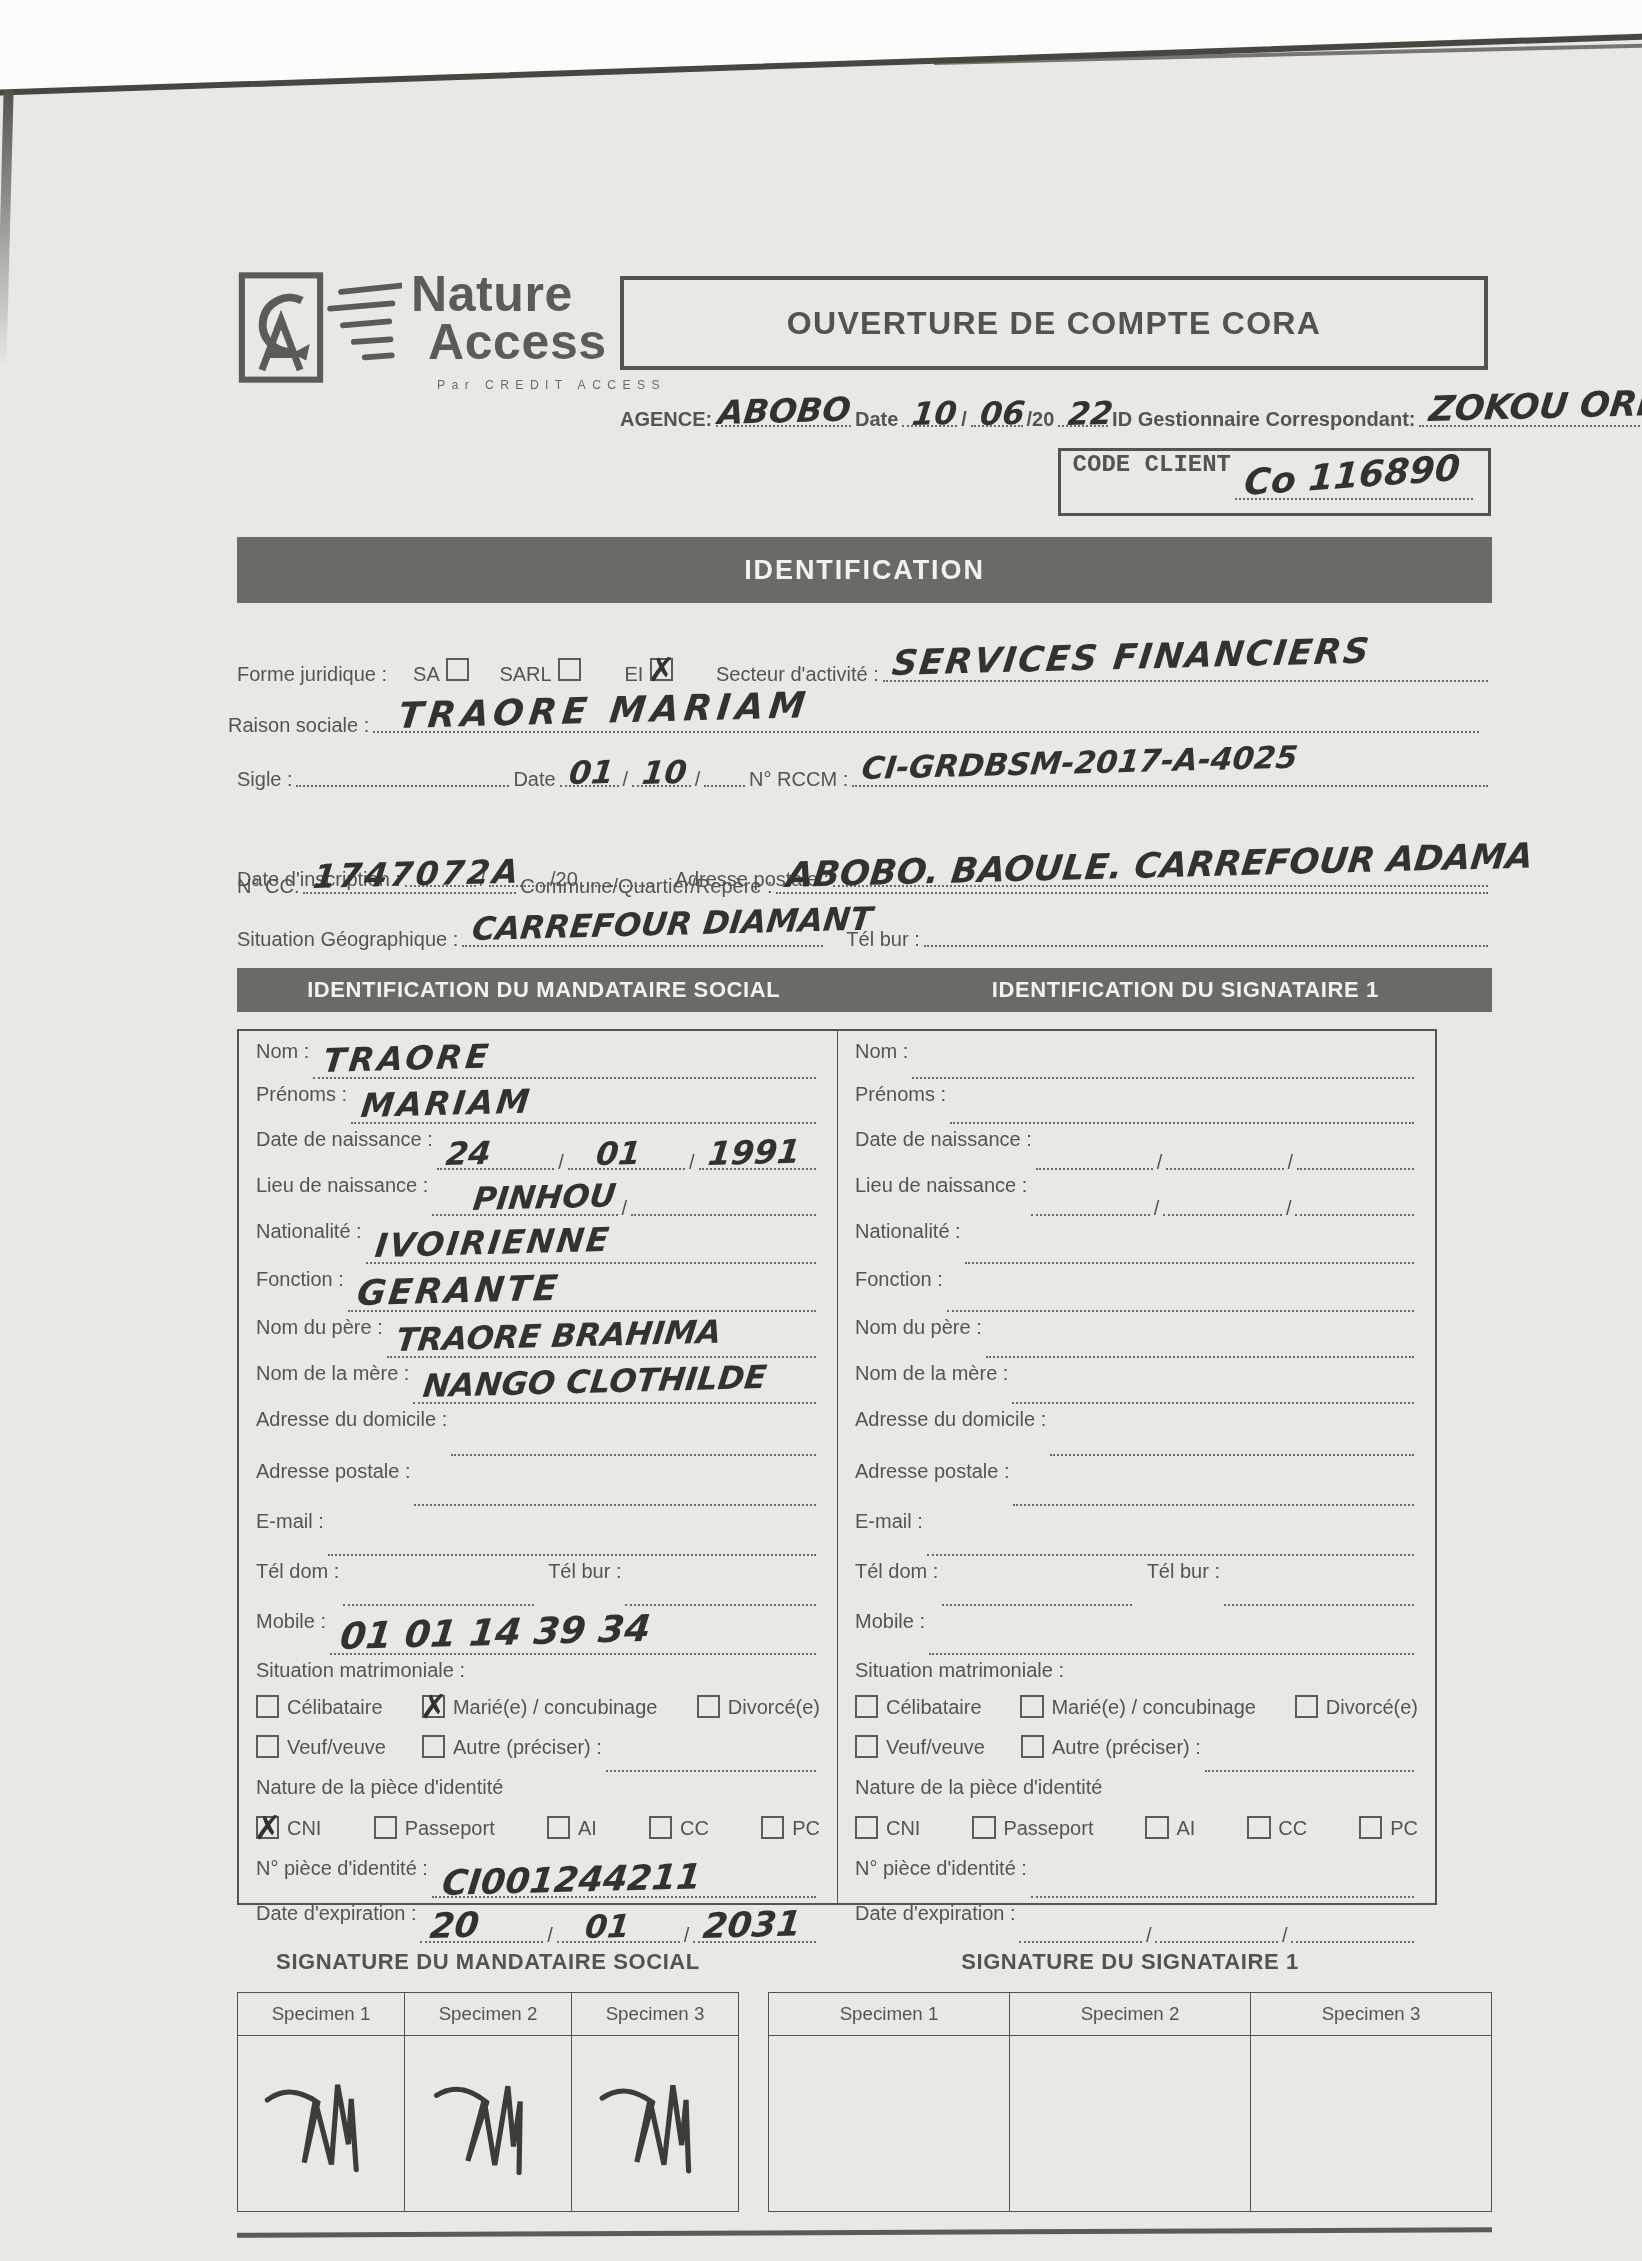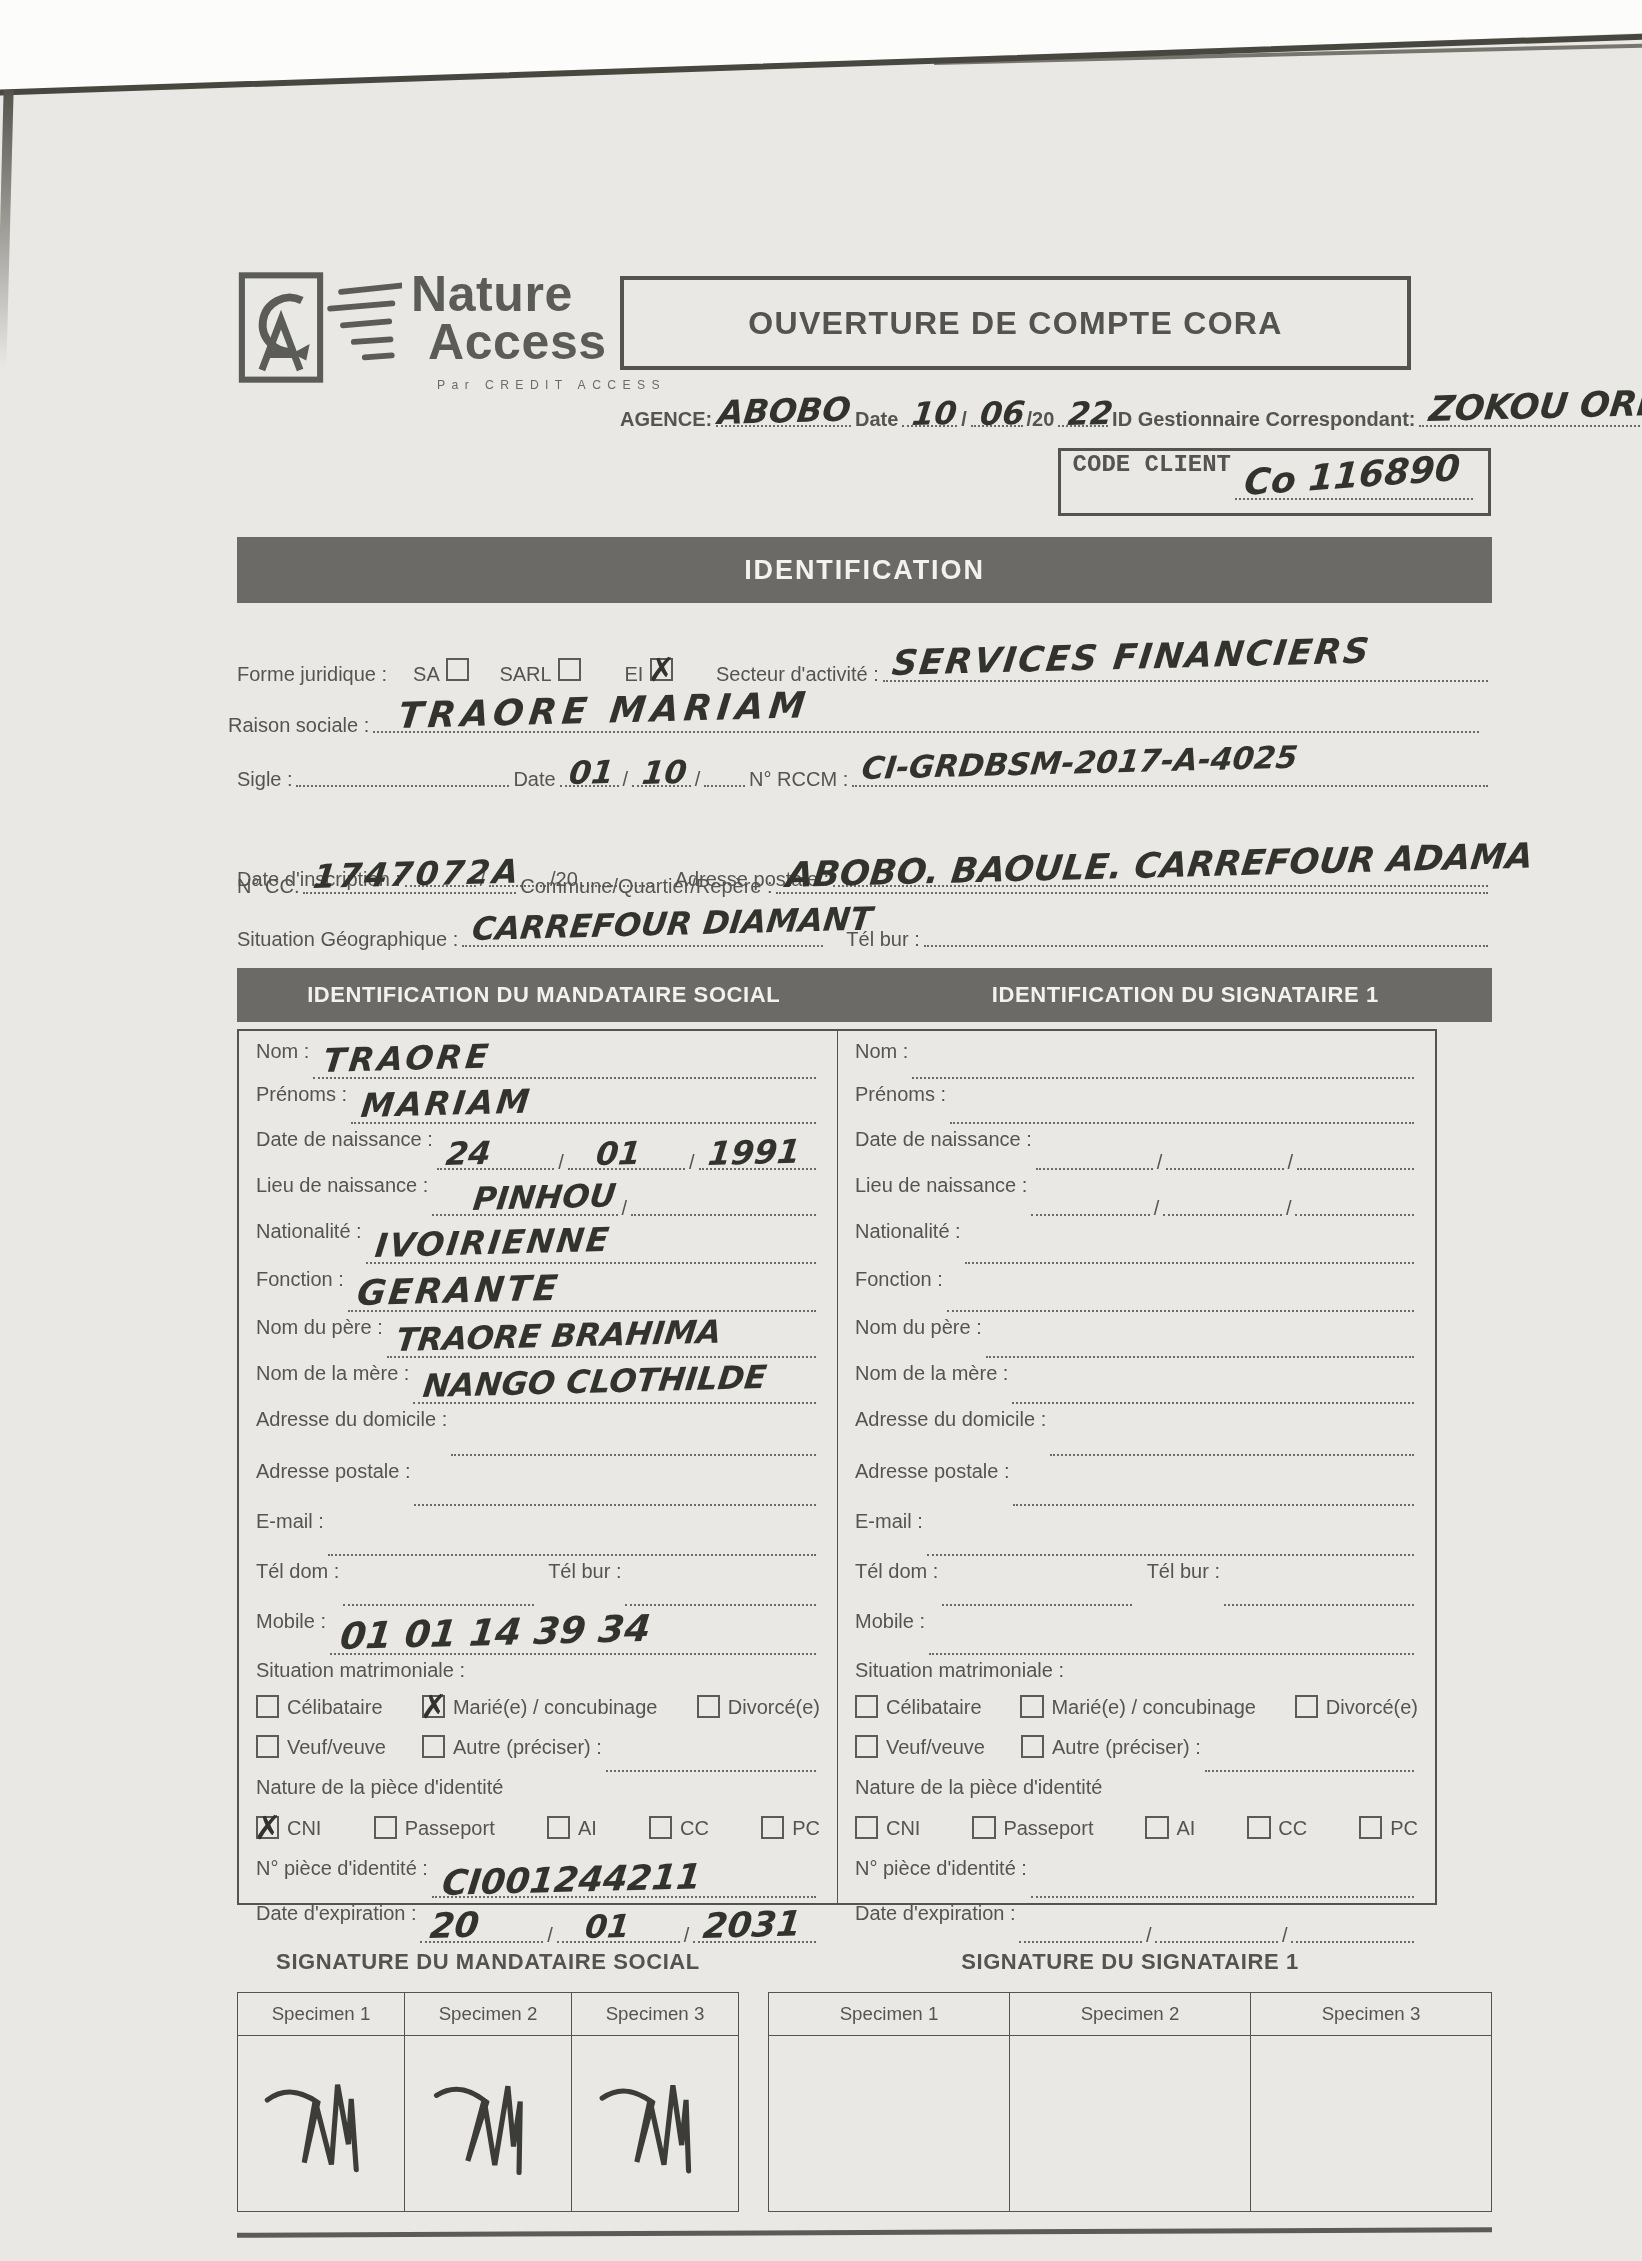--- a/index.html
+++ b/index.html
@@ -26,21 +26,21 @@
       font-style:italic;font-weight:bold;color:#33332d;white-space:nowrap;
       transform:skewX(-8deg) rotate(-1.5deg);transform-origin:left bottom;}
   
   .cb{display:inline-block;width:19.3px;height:19.3px;border:2.6px solid #5b5b57;margin-left:6.4px;
       position:relative;vertical-align:-3.9px;}
   .cb.checked::after{content:"✗";position:absolute;left:-3.9px;top:-10.3px;font-size:33px;
       color:#33332d;font-family:"DejaVu Sans",sans-serif;font-weight:bold;}
   .cb2{margin-left:0;margin-right:7.7px;}
   
   .logo{position:absolute;left:237px;top:271px;display:flex;}
-  .title-box{position:absolute;left:620px;top:276px;width:791px;height:94px;
+  .title-box{position:absolute;left:620px;top:276px;width:868px;height:94px;
              border:4.5px solid #53534f;box-sizing:border-box;display:flex;align-items:center;justify-content:center;}
   .title-box span{font-size:32px;font-weight:bold;letter-spacing:1.3px;color:#53534f;}
   .client-box{position:absolute;left:1058px;top:448px;width:433px;height:68px;border:3.2px solid #53534f;
               box-sizing:border-box;display:flex;align-items:baseline;padding:0 11.6px 9px 11.6px;}
   .banner{position:absolute;left:237px;width:1255px;background:#6b6a67;color:#f3f2ef;
           display:flex;align-items:center;justify-content:center;}
   
   .idbox{position:absolute;left:237px;top:1029px;width:1200px;height:876px;border:2.6px solid #53534f;
          box-sizing:border-box;display:flex;}
   .col{width:50%;box-sizing:border-box;padding:9px 17px 0 17px;}
@@ -199,21 +199,21 @@
 
   <div class="line" style="left:237px;top:928px;width:1255px;">
     <span class="lbl">Situation Géographique :</span>
     <span class="dots" style="width:361px;">
       <span class="hw" style="font-size:32px;bottom:-2.6px;">CARREFOUR DIAMANT</span>
     </span>
     <span class="lbl" style="margin-left:19.3px;">Tél bur :</span>
     <span class="dots grow"></span>
   </div>
 
-  <div class="banner" style="top:968px;height:54px;justify-content:space-between;gap:28px;">
+  <div class="banner" style="top:968px;height:44px;justify-content:space-between;gap:28px;">
     <span style="width:50%;text-align:center;font-size:22px;font-weight:bold;letter-spacing:0.6px;">IDENTIFICATION DU MANDATAIRE SOCIAL</span>
     <span style="width:50%;text-align:center;font-size:22px;font-weight:bold;letter-spacing:0.6px;">IDENTIFICATION DU SIGNATAIRE 1</span>
   </div>
 
   <div class="idbox">
 
     <div class="col">
       <div class="row" style="height:43px;">
         <span class="lbl">Nom :</span>
         <span class="dots grow">

